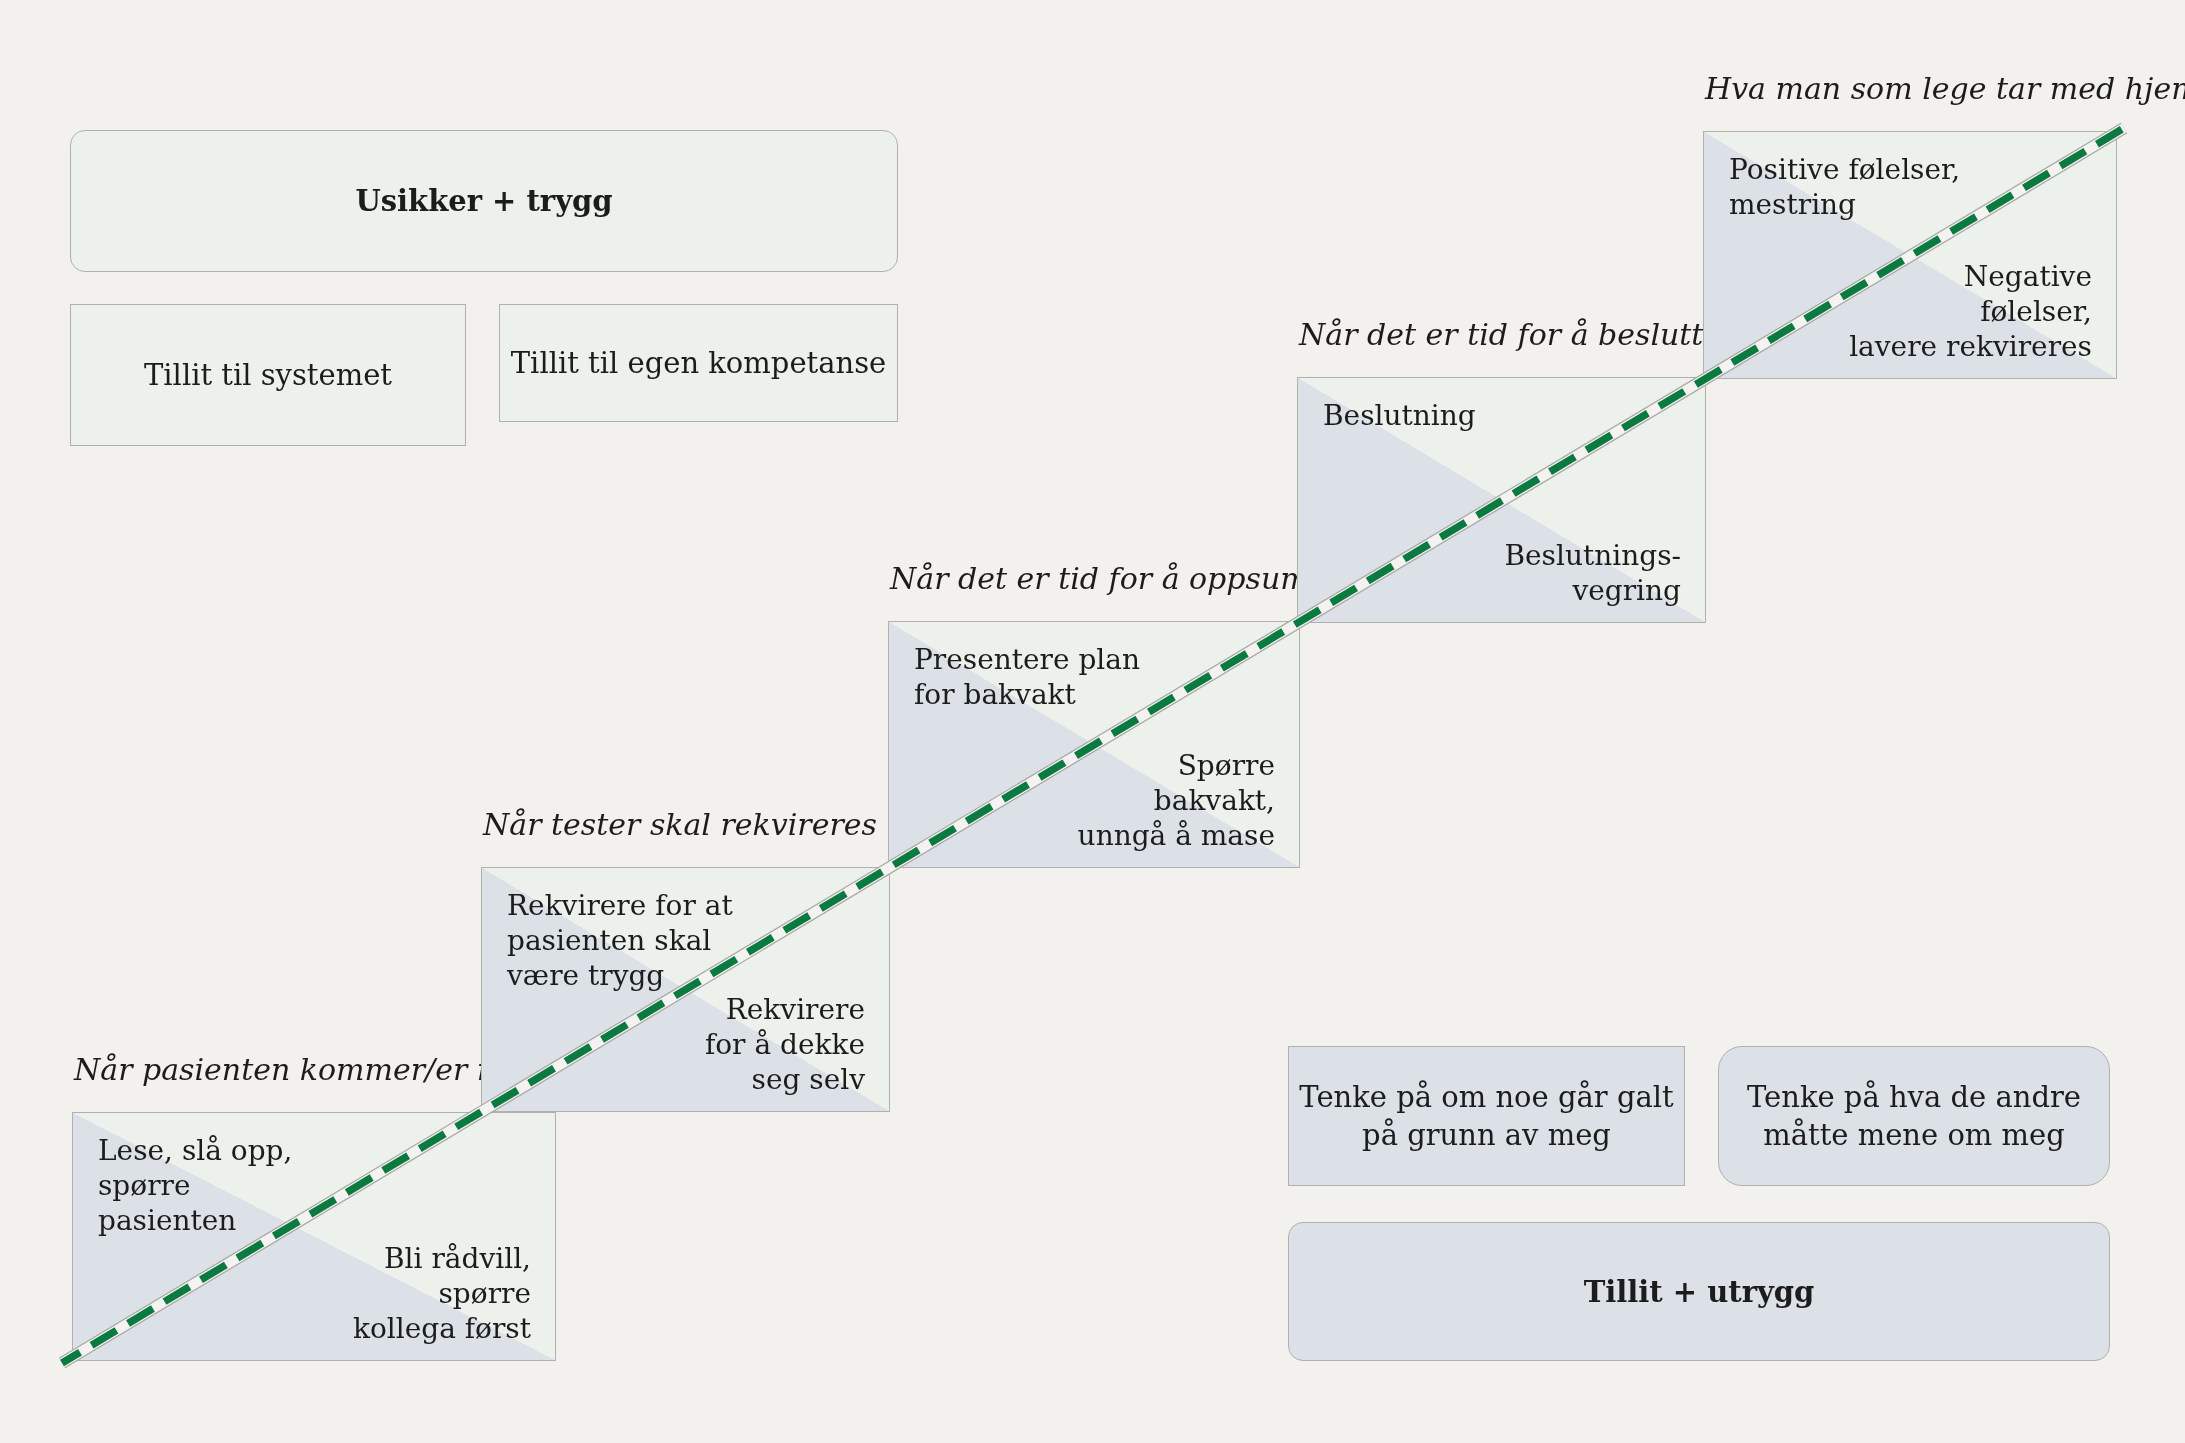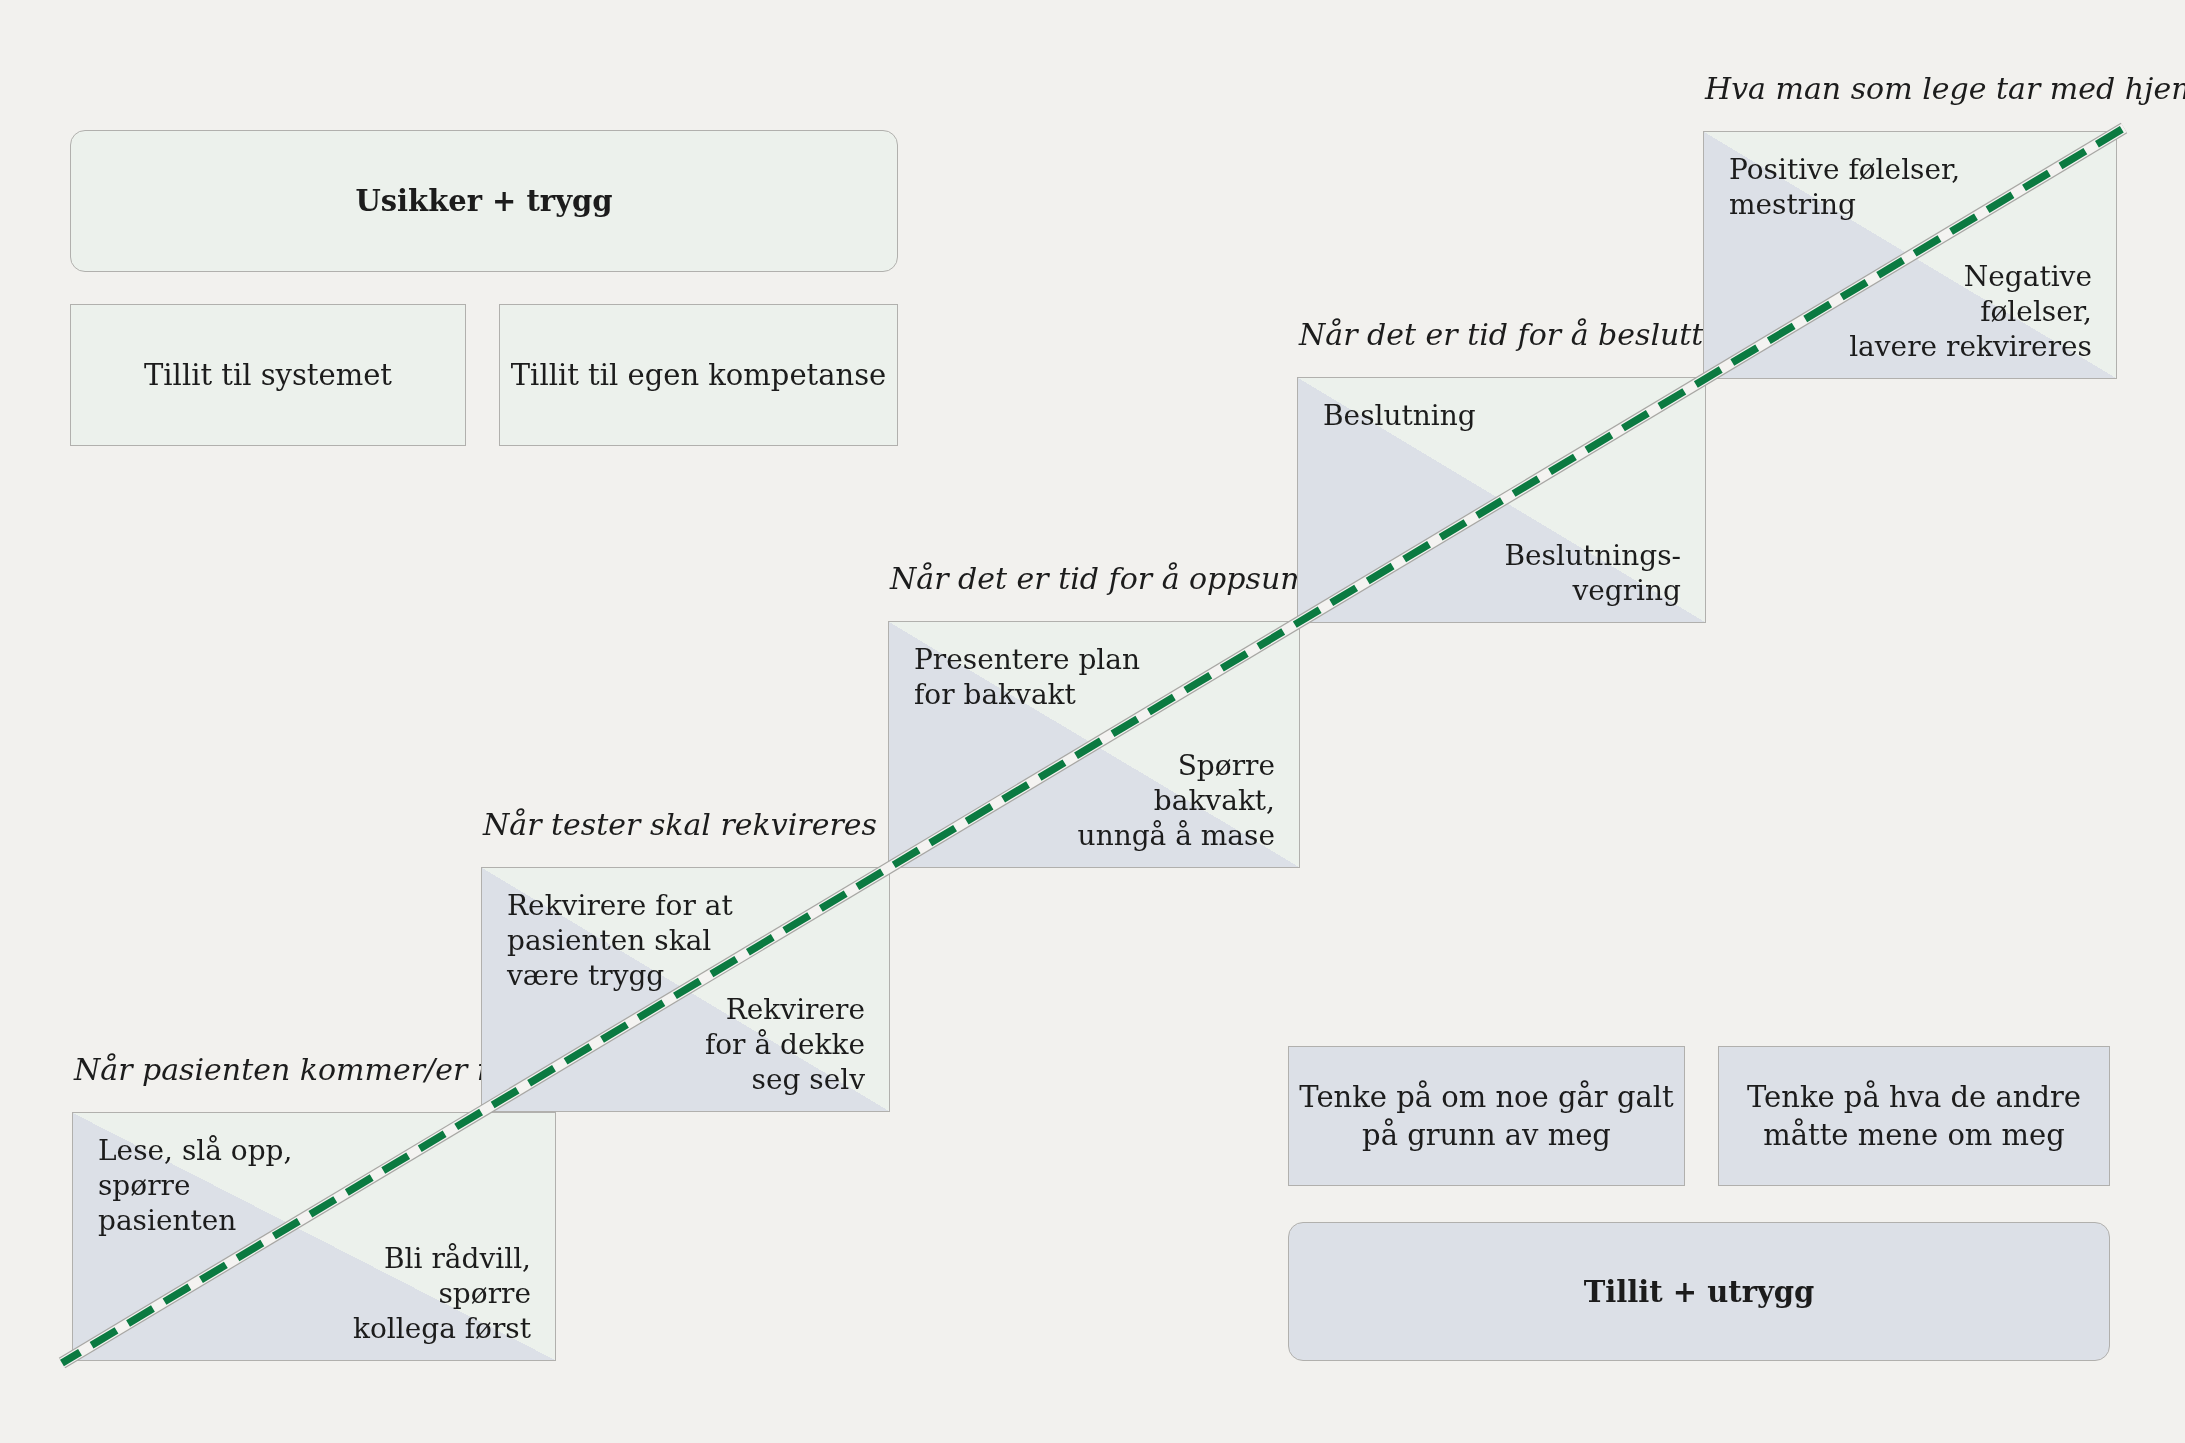--- a/index.html
+++ b/index.html
@@ -61,21 +61,21 @@
     pointer-events:none;
   }
 </style>
 </head>
 <body>
 
 <div class="canvas">
 
   <div class="box fill-green center bold" style="left:70px;top:130px;width:828px;height:142px;">Usikker + trygg</div>
   <div class="box fill-green center" style="left:70px;top:304px;width:396px;height:142px;">Tillit til systemet</div>
-  <div class="box fill-green center" style="left:499px;top:304px;width:399px;height:142px;">Tillit til egen kompetanse</div>
+  <div class="box fill-green center" style="left:499px;top:304px;width:399px;height:118px;">Tillit til egen kompetanse</div>
 
   <div class="step-label" style="left:74px;top:1050px;">Når pasienten kommer/er meldt</div>
   <div class="step-box" style="left:72px;top:1112px;width:484px;height:249px;padding-left:37px;">
     <div class="step-upper">Lese, slå opp,
 spørre
 pasienten</div>
     <div class="step-lower">Bli rådvill,
 spørre
 kollega først</div>
   </div>
@@ -110,21 +110,21 @@
   <div class="step-box" style="left:1703px;top:131px;width:414px;height:248px;">
     <div class="step-upper">Positive følelser,
 mestring</div>
     <div class="step-lower">Negative
 følelser,
 lavere rekvireres</div>
   </div>
 
   <div class="box fill-gray center" style="left:1288px;top:1046px;width:397px;height:140px;">Tenke på om noe går galt
 på grunn av meg</div>
-  <div class="box fill-gray center" style="left:1718px;top:1046px;width:392px;height:140px;">Tenke på hva de andre
+  <div class="box fill-gray center" style="left:1718px;top:1046px;width:392px;height:140px;border-radius:24px;">Tenke på hva de andre
 måtte mene om meg</div>
   <div class="box fill-gray center bold" style="left:1288px;top:1222px;width:822px;height:139px;">Tillit + utrygg</div>
 
   <svg class="line-overlay" viewBox="0 0 2185 1443">
     <line x1="62" y1="1363" x2="2124" y2="128" stroke="#a8a7a4" stroke-width="12.5"></line>
     <line x1="62" y1="1363" x2="2124" y2="128" stroke="#f4f3f1" stroke-width="10"></line>
     <line x1="62" y1="1363" x2="2124" y2="128" stroke="#0b7a41" stroke-width="7.5" stroke-dasharray="29 13.5" stroke-dashoffset="8"></line>
   </svg>
 
 </div>

